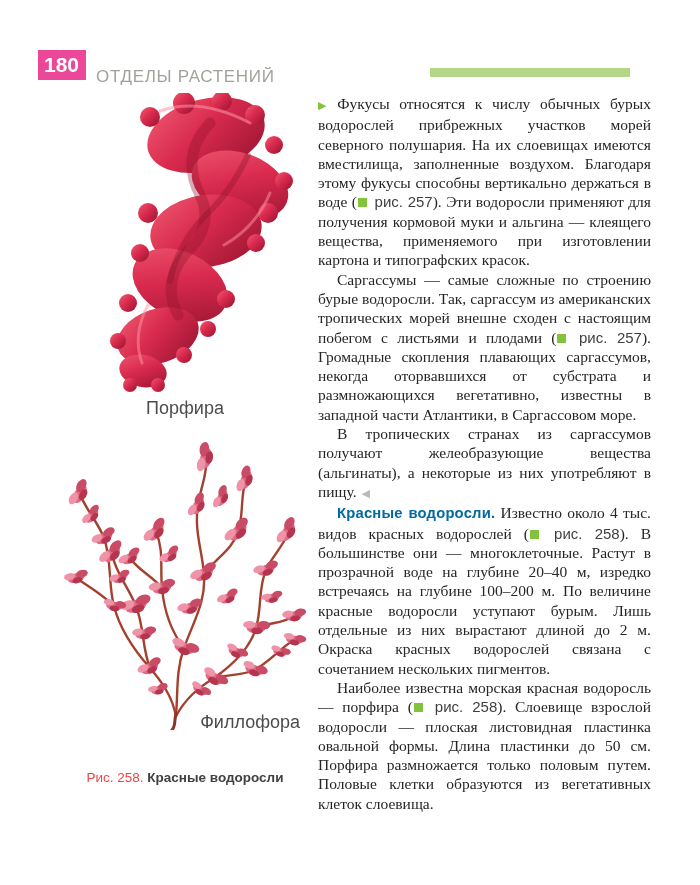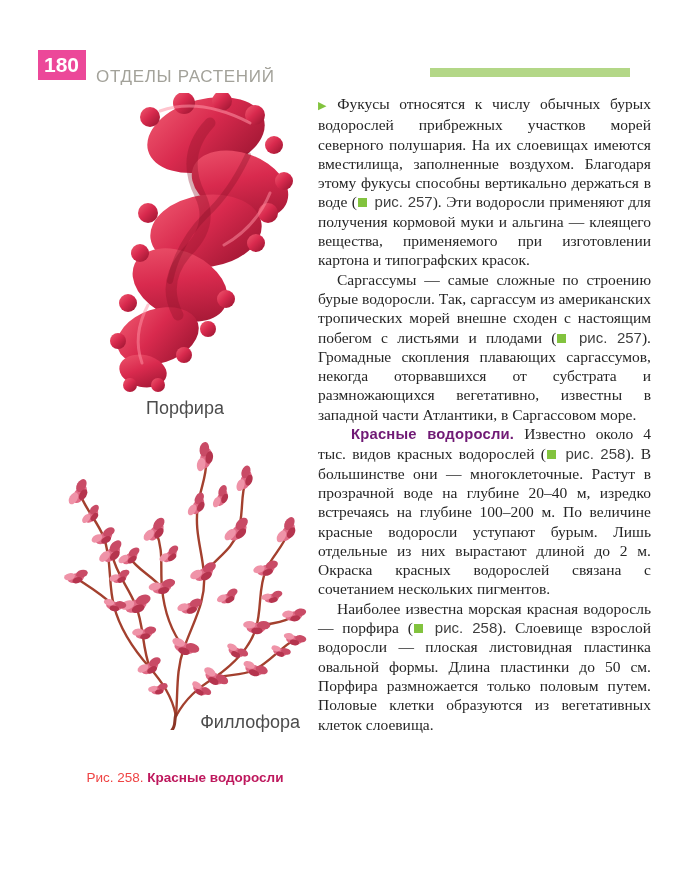--- a/index.html
+++ b/index.html
@@ -30,34 +30,34 @@
     position:absolute; font-family:"Liberation Sans",sans-serif;
     font-size:18px; color:#4c4c4c; text-align:center;
   }
   .label-porphyra    { left:110px; width:150px; top:398px; }
   .label-phyllophora { left:180px; width:120px; top:712px;text-align:right; }
   .fig-caption {
     position:absolute; left:50px; top:770px; width:270px; text-align:center;
     font-family:"Liberation Sans",sans-serif; font-size:13.5px;
   }
   .caption-prefix { color:#ef4444; }
-  .caption-title  { color:#be185d; font-weight:bold;margin-top:40px; }
+  .caption-title  { color:#404040; font-weight:bold;margin-top:40px; }
   
   .text-column {
     position:absolute; left:318px; top:94px; width:333px;
     font-size:15.5px; line-height:19.3px; color:#262626;
     text-align:justify; text-justify:inter-word;
   }
   .para { margin:0; text-indent:19px; }
   .para.no-indent { text-indent:0; }
   .lead-marker { color:#82c33e; font-size:11px; margin-right:5px; }
   .tail-marker { color:#b9b9b9; font-size:11px; margin-left:5px; }
   .term {
     font-family:"Liberation Sans",sans-serif; font-weight:bold;
-    font-size:14.8px; letter-spacing:.2px; color:#701a75;margin-left:14px;
+    font-size:14.8px; letter-spacing:.2px; color:#0369a1;
   }
   .figref {
     font-family:"Liberation Sans",sans-serif; font-size:15px;
     color:#3f3f3f; white-space:nowrap;
   }
   .figsq {
     display:inline-block; width:9px; height:9px; background:#82c33e;
     margin:0 3px 0 1px;
   }
 </style>
@@ -176,17 +176,18 @@
   <div class="algae-label label-phyllophora">Филлофора</div>
 
   <div class="fig-caption">
     <span class="caption-prefix">Рис. 258.</span>
     <span class="caption-title">Красные водоросли</span>
   </div>
 
   <div class="text-column">
       <p class="para no-indent"><span class="lead-marker">▶</span>Фукусы относятся к числу обычных бурых водорослей прибрежных участков морей северного полушария. На их слоевищах имеются вместилища, заполненные воздухом. Благодаря этому фукусы способны вертикально держаться в воде (<span class="figref"><span class="figsq"></span> рис. 257</span>). Эти водоросли применяют для получения кормовой муки и альгина — клеящего вещества, применяемого при изготовлении картона и типографских красок.</p>
       <p class="para">Саргассумы — самые сложные по строению бурые водоросли. Так, саргассум из американских тропических морей внешне сходен с настоящим побегом с листьями и плодами (<span class="figref"><span class="figsq"></span> рис. 257</span>). Громадные скопления плавающих саргассумов, некогда оторвавшихся от субстрата и размножающихся вегетативно, известны в западной части Атлантики, в Саргассовом море.</p>
+      <p class="para">В тропических странах из саргассумов получают желеобразующие вещества (альгинаты), а некоторые из них употребляют в пищу.<span class="tail-marker">◀</span></p>
       <p class="para"><b class="term">Красные водоросли.</b> Известно около 4 тыс. видов красных водорослей (<span class="figref"><span class="figsq"></span> рис. 258</span>). В большинстве они — многоклеточные. Растут в прозрачной воде на глубине 20–40 м, изредко встречаясь на глубине 100–200 м. По величине красные водоросли уступают бурым. Лишь отдельные из них вырастают длиной до 2 м. Окраска красных водорослей связана с сочетанием нескольких пигментов.</p>
       <p class="para">Наиболее известна морская красная водоросль — порфира (<span class="figref"><span class="figsq"></span> рис. 258</span>). Слоевище взрослой водоросли — плоская листовидная пластинка овальной формы. Длина пластинки до 50 см. Порфира размножается только половым путем. Половые клетки образуются из вегетативных клеток слоевища.</p>
     </div>
 
 </div>
 
 </body></html>

